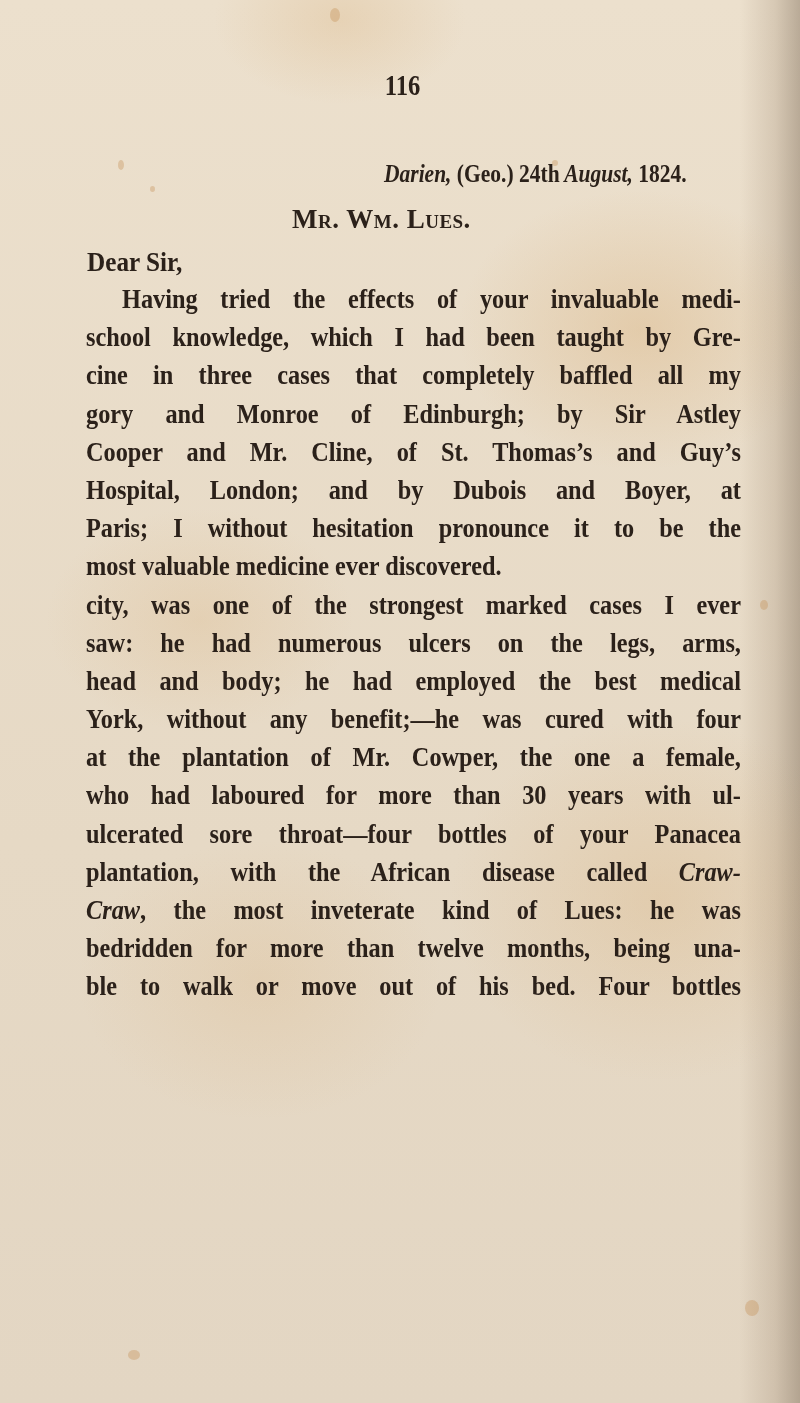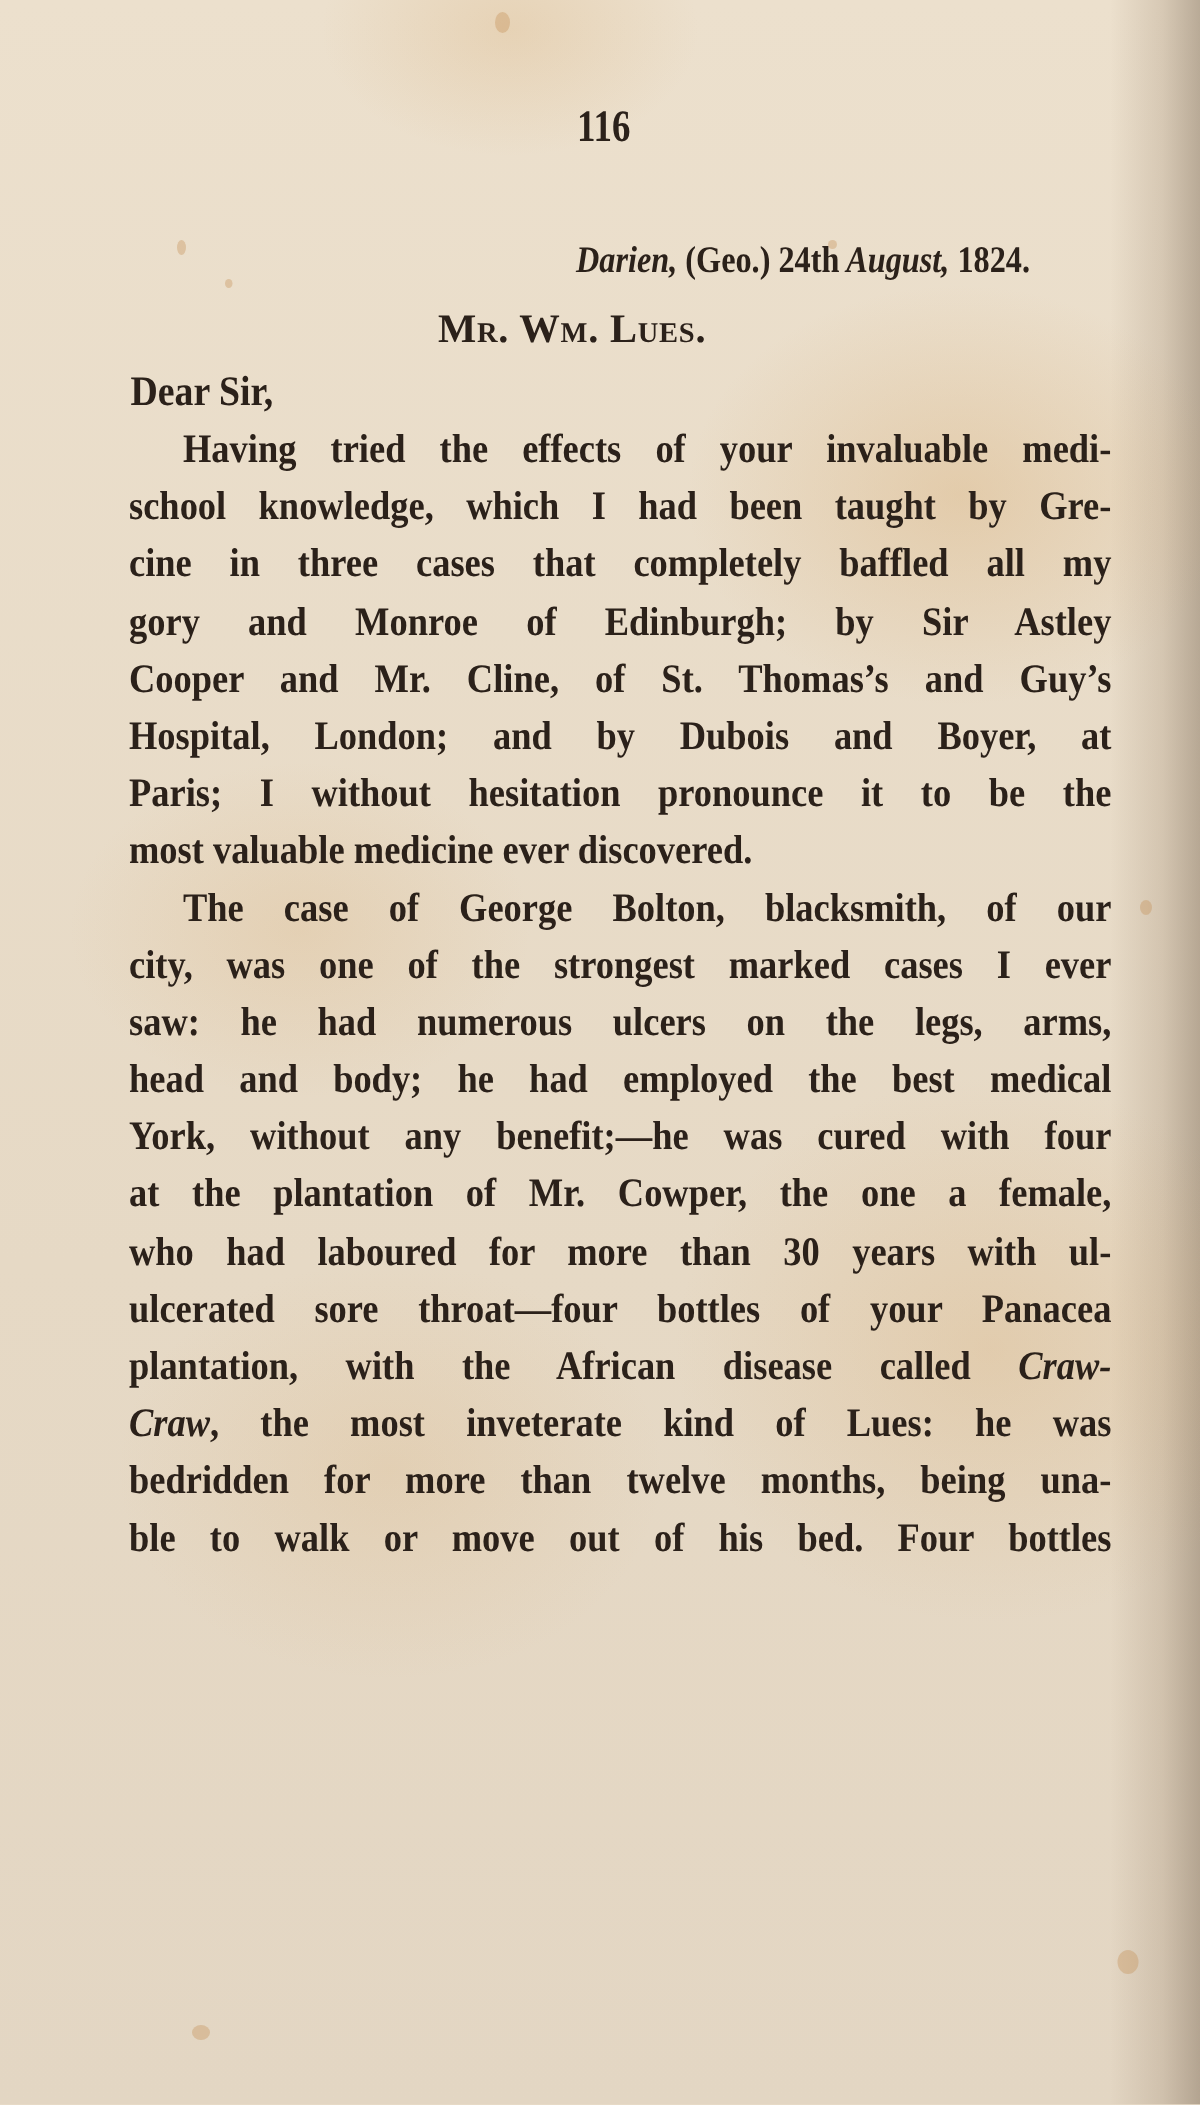--- a/index.html
+++ b/index.html
@@ -160,23 +160,20 @@
     </div>
   <div class="line">
       <span class="line-inner">Hospital, London; and by Dubois and Boyer, at</span>
     </div>
   <div class="line">
       <span class="line-inner">Paris; I without hesitation pronounce it to be the</span>
     </div>
   <div class="line last">
       <span class="line-inner">most valuable medicine ever discovered.</span>
     </div>
-  <div class="line indent">
-      <span class="line-inner">The case of George Bolton, blacksmith, of our</span>
-    </div>
   <div class="line">
       <span class="line-inner">city, was one of the strongest marked cases I ever</span>
     </div>
   <div class="line">
       <span class="line-inner">saw: he had numerous ulcers on the legs, arms,</span>
     </div>
   <div class="line">
       <span class="line-inner">head and body; he had employed the best medical</span>
     </div>
   <div class="line">

